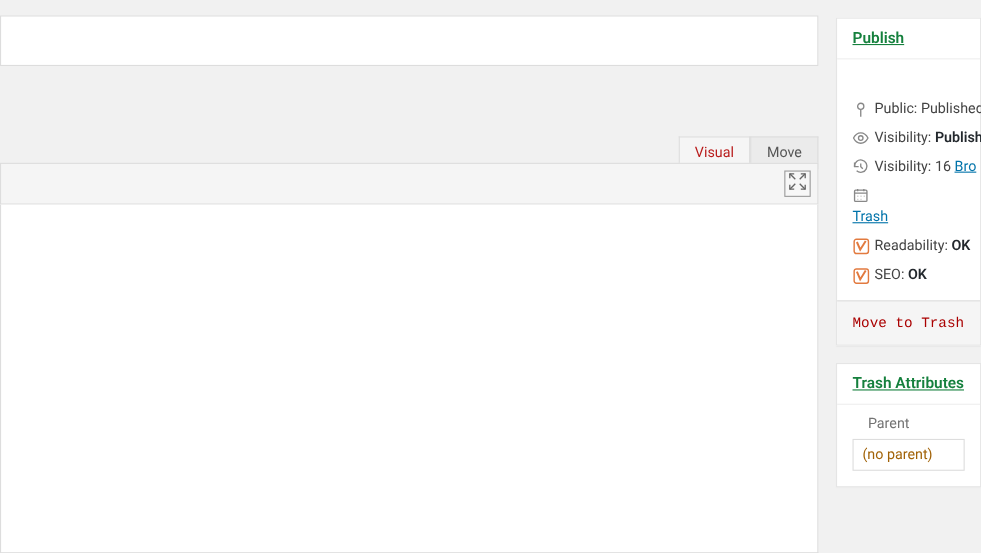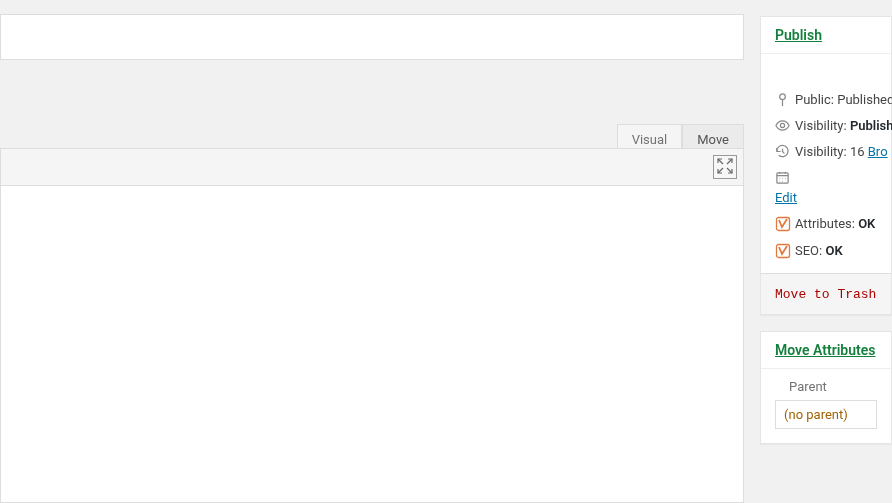--- a/index.html
+++ b/index.html
@@ -45,21 +45,21 @@
   font-size: 13px;
   color: #555;
   background: #ebebeb;
   border: 1px solid #ddd;
   border-bottom: none;
   cursor: pointer;
 }
 .tab.active {
   background: #f5f5f5;
   border-color: #ddd;
-  color: #737373;
+  color: #b91c1c;
   text-align: center;
 }
 .tab.inactive {
   background: #ebebeb;
 }
 .editor-toolbar {
   position: absolute;
   left: 0;
   top: 148px;
   width: 744px;
@@ -234,32 +234,32 @@
 
       <div class="row" style="align-items:flex-start;">
         <span class="icon-slot">
           <svg viewBox="0 0 16 16" fill="none" stroke="#888" stroke-width="1.3">
             <rect x="2" y="3" width="12" height="11" rx="1"></rect>
             <path d="M2 6 H14 M5 2 V4 M11 2 V4 M5 9 H5.5 M8 9 H8.5 M11 9 H11.5 M5 12 H5.5 M8 12 H8.5"></path>
           </svg>
         </span>
       </div>
       <div class="row" style="margin-top:-6px;">
-        <span class="link">Edit</span>
+        <span class="link">Trash</span>
       </div>
 
       <div class="row gap-top">
         <span class="icon-slot yoast-icon">
           <svg viewBox="0 0 16 16">
             <rect x="1.5" y="1.5" width="13" height="13" rx="2" fill="none" stroke="#e27a3f" stroke-width="1.3"></rect>
             <path d="M4 4 L7 11 L12 3" fill="none" stroke="#e27a3f" stroke-width="1.8"></path>
           </svg>
         </span>
         <span class="row-text">
-          <span>Attributes:</span>
+          <span>Readability:</span>
           <span class="bold">OK</span>
         </span>
       </div>
 
       <div class="row">
         <span class="icon-slot yoast-icon">
           <svg viewBox="0 0 16 16">
             <rect x="1.5" y="1.5" width="13" height="13" rx="2" fill="none" stroke="#e27a3f" stroke-width="1.3"></rect>
             <path d="M4 4 L7 11 L12 3" fill="none" stroke="#e27a3f" stroke-width="1.8"></path>
           </svg>
@@ -270,21 +270,21 @@
         </span>
       </div>
 
     </div>
     <div class="panel-footer">
       <span class="trash">Move to Trash</span>
     </div>
   </div>
 
   <div class="panel">
-    <div class="panel-header">Move Attributes</div>
+    <div class="panel-header">Trash Attributes</div>
     <div class="panel-body">
       <div class="subhead">Parent</div>
       <div class="select">
         <span>(no parent)</span>
       </div>
     </div>
   </div>
 
 </div>
 

